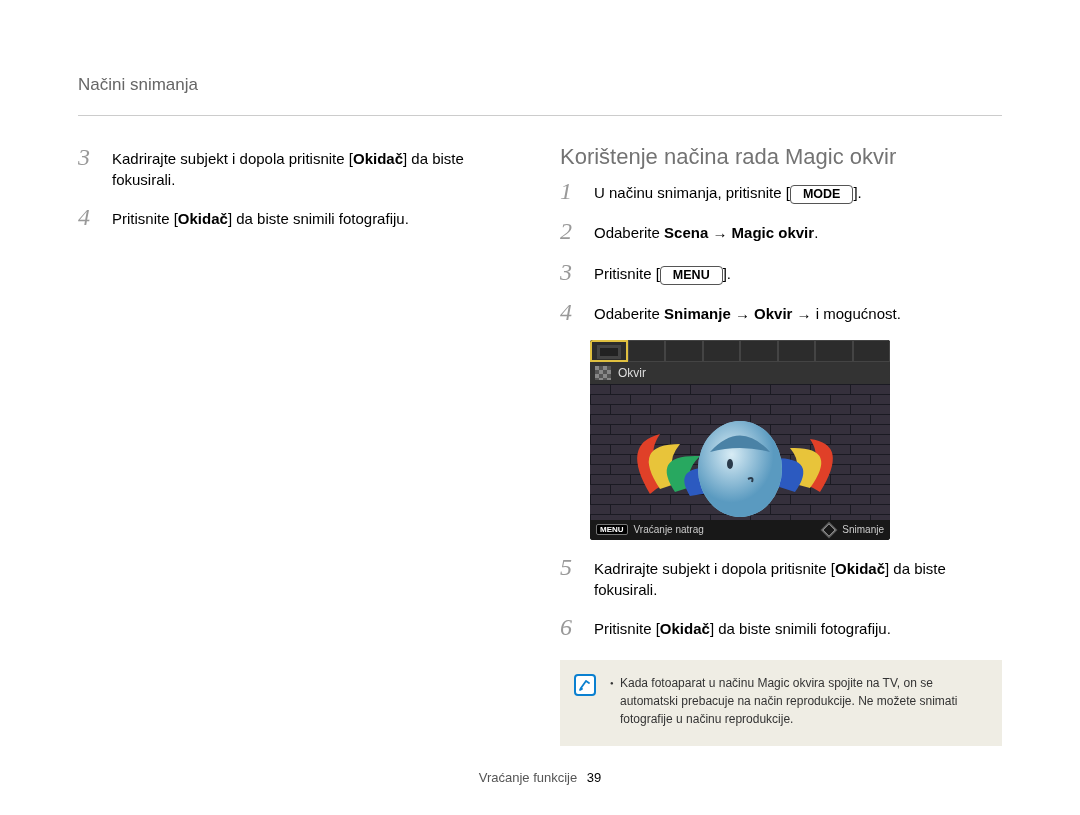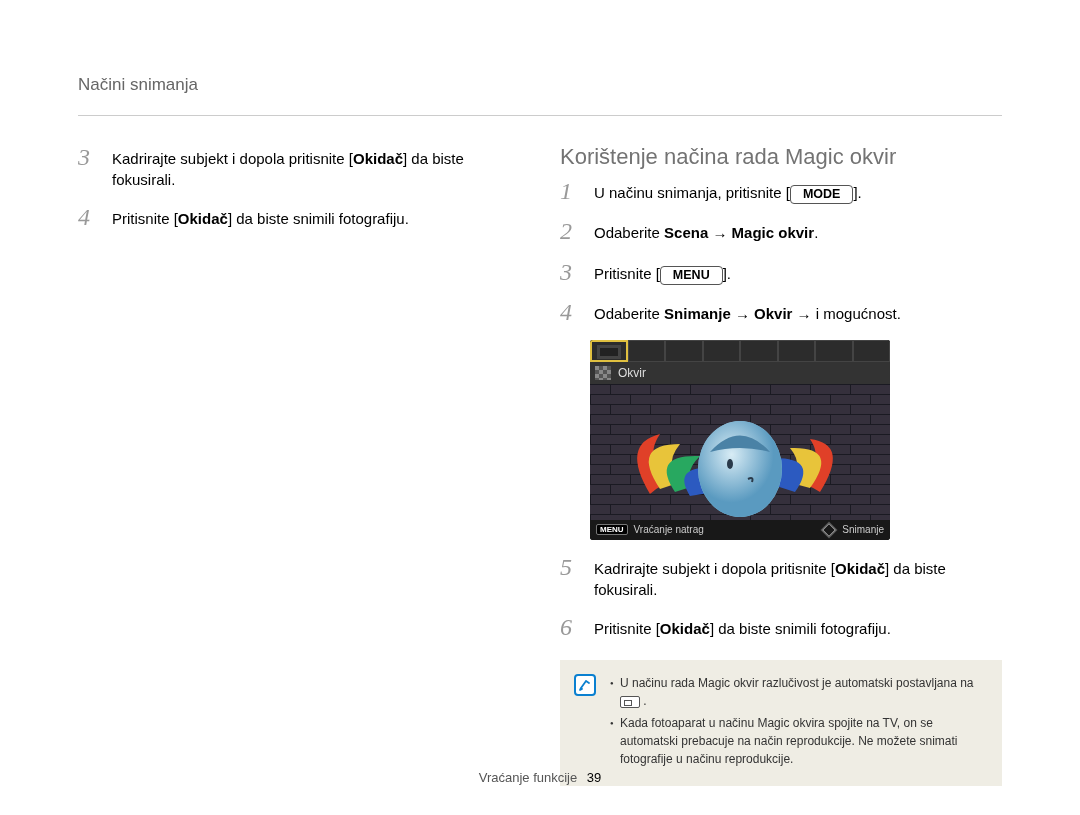--- a/index.html
+++ b/index.html
@@ -337,21 +337,20 @@
           </div>
         </div>
 
       <div class="note">
         <div class="note-icon">
           <svg width="14" height="14" viewBox="0 0 14 14">
             <path d="M3 10 L8 3 M8 3 L11 5 M3 10 L2 12 L4 11 Z" stroke="#0a80d0" stroke-width="1.8" fill="none" stroke-linecap="round" stroke-linejoin="round"></path>
           </svg>
         </div>
         <ul class="note-list">
-            <li>U načinu rada Magic okvir razlučivost je automatski postavljana na <span class="size-chip"></span> .</li>
             <li>Kada fotoaparat u načinu Magic okvira spojite na TV, on se automatski prebacuje na način reprodukcije. Ne možete snimati fotografije u načinu reprodukcije.</li>
           </ul>
       </div>
 
     </div>
   </div>
 </div>
 
 <div class="footer">
   <span>Vraćanje funkcije</span>

